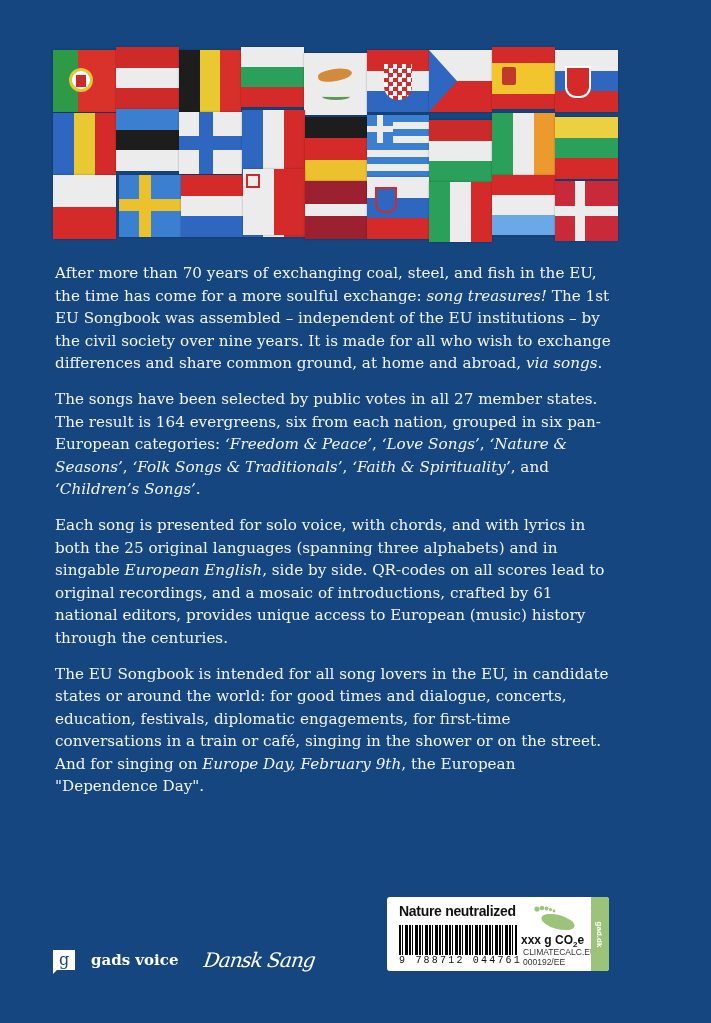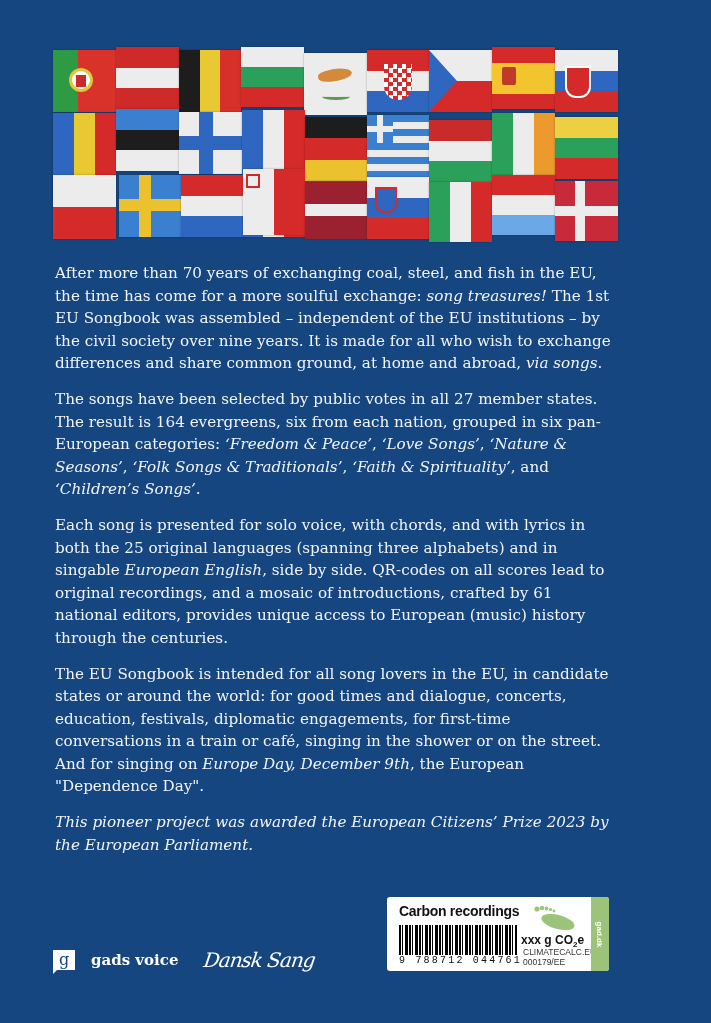--- a/index.html
+++ b/index.html
@@ -155,43 +155,42 @@
   <div class="flag" style="left:502px;top:134px;width:63px;height:60px;background:#c82a3a;">
     <div style="position:absolute;left:20px;top:0;width:10px;height:100%;background:#ececec;"></div>
     <div style="position:absolute;left:0;top:25px;width:100%;height:10px;background:#ececec;"></div>
   </div>
 </div>
 
 <div class="text">
   <p><span>After more than 70 years of exchanging coal, steel, and fish in the EU, the time has come for a more soulful exchange: </span><em>song treasures!</em><span> The 1st EU Songbook was assembled – independent of the EU institutions – by the civil society over nine years. It is made for all who wish to exchange differences and share common ground, at home and abroad, </span><em>via songs</em><span>.</span></p>
   <p><span>The songs have been selected by public votes in all 27 member states. The result is 164 evergreens, six from each nation, grouped in six pan-European categories: </span><em>‘Freedom &amp; Peace’</em><span>, </span><em>‘Love Songs’</em><span>, </span><em>‘Nature &amp; Seasons’</em><span>, </span><em>‘Folk Songs &amp; Traditionals’</em><span>, </span><em>‘Faith &amp; Spirituality’</em><span>, and </span><em>‘Children’s Songs’</em><span>.</span></p>
   <p><span>Each song is presented for solo voice, with chords, and with lyrics in both the 25 original languages (spanning three alphabets) and in singable </span><em>European English</em><span>, side by side. QR-codes on all scores lead to original recordings, and a mosaic of introductions, crafted by 61 national editors, provides unique access to European (music) history through the centuries.</span></p>
-  <p><span>The EU Songbook is intended for all song lovers in the EU, in candidate states or around the world: for good times and dialogue, concerts, education, festivals, diplomatic engagements, for first-time conversations in a train or café, singing in the shower or on the street. And for singing on </span><em>Europe Day, December 9th</em><span>, the European "Dependence Day".</span></p>
-  <p><em>This pioneer project was awarded the European Citizens’ Prize 2023 by the European Parliament.</em></p>
+  <p><span>The EU Songbook is intended for all song lovers in the EU, in candidate states or around the world: for good times and dialogue, concerts, education, festivals, diplomatic engagements, for first-time conversations in a train or café, singing in the shower or on the street. And for singing on </span><em>Europe Day, February 9th</em><span>, the European "Dependence Day".</span></p>
 </div>
 
 <div class="footer-logos">
   <div class="g-box">g</div>
   <span class="gads">gads voice</span>
   <span class="dansk">Dansk Sang</span>
 </div>
 
 <div class="label">
-  <div class="cn">Carbon recordings</div>
+  <div class="cn">Nature neutralized</div>
   <div class="barcode"></div>
   <div class="isbn">9 788712 044761</div>
   <svg class="foot-icon" viewBox="0 0 46 26">
     <ellipse cx="26" cy="17" rx="17" ry="7" fill="#9bc47a" transform="rotate(15 26 17)"></ellipse>
     <circle cx="5" cy="4" r="2.6" fill="#9bc47a"></circle>
       <circle cx="10" cy="3" r="2.2" fill="#9bc47a"></circle>
       <circle cx="14.5" cy="3.5" r="1.9" fill="#9bc47a"></circle>
       <circle cx="18.5" cy="4.5" r="1.6" fill="#9bc47a"></circle>
       <circle cx="22" cy="6" r="1.4" fill="#9bc47a"></circle>
   </svg>
   <div class="co2"><span>xxx g CO</span><sub>2</sub><span>e</span></div>
   <div class="calc">
       <div>CLIMATECALC.EU</div>
-      <div>000179/EE</div>
+      <div>000192/EE</div>
     </div>
   <div class="gad-strip">
       <span>gad.dk</span>
     </div>
 </div>
 
 </body></html>

